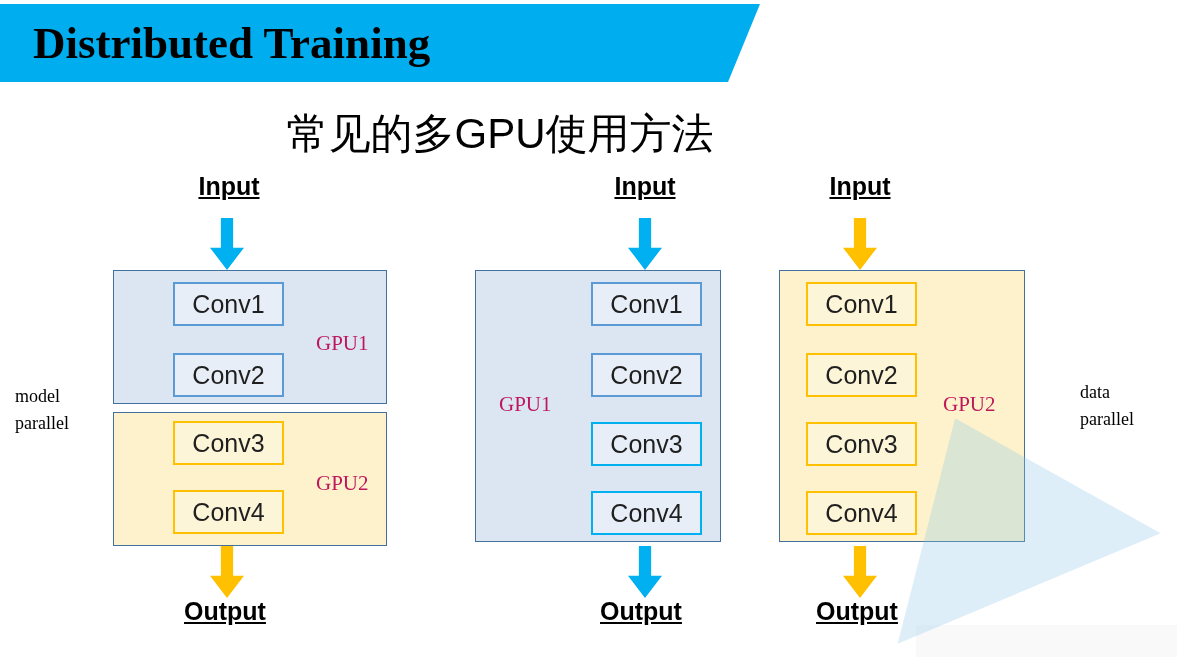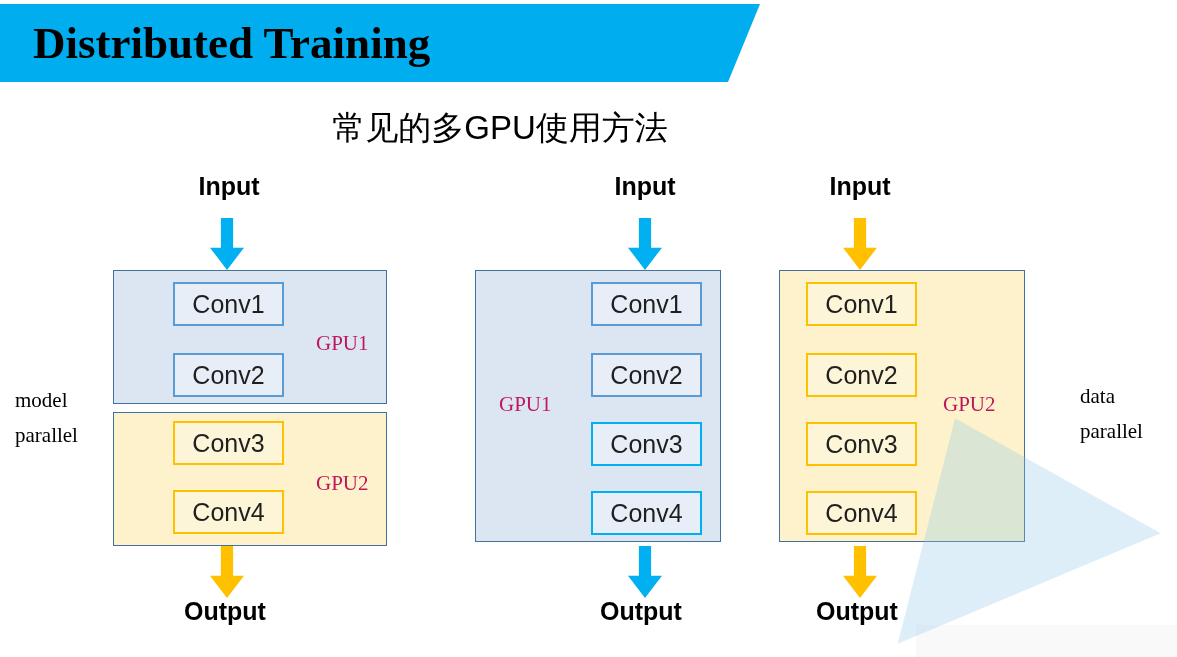--- a/index.html
+++ b/index.html
@@ -12,21 +12,21 @@
     position:absolute; left:0; top:4px; width:760px; height:78px;
     background:var(--banner,#00aeef);
     clip-path:polygon(0 0,100% 0,calc(100% - 32px) 100%,0 100%);
   }
   .banner-title {
     font-family:"Liberation Serif","DejaVu Serif",serif; font-weight:bold;
     font-size:45px; color:#000; line-height:78px; padding-left:33px; white-space:nowrap;
   }
   .subtitle {
     position:absolute; left:240px; top:106px; width:520px; text-align:center;
-    font-size:33px; color:#000;
+    font-size:42px; color:#000;
   }
   
   .gpu-box { position:absolute; border:1.6px solid var(--outline,#41719c); box-sizing:border-box; }
   .gpu-blue   { background:var(--bluefill,#dce6f2); }
   .gpu-yellow { background:var(--yellowfill,#fdf2cc); }
   .conv {
     position:absolute; width:111px; height:44px; box-sizing:border-box;
     border:2px solid #888; display:flex; align-items:center; justify-content:center;
     font-size:25px; color:#1f1f1f;
   }
@@ -37,39 +37,39 @@
     position:absolute; font-family:"Liberation Serif","DejaVu Serif",serif;
     font-size:21px; color:#be185d; white-space:nowrap;
   }
   
   .flow-label {
     position:absolute; width:140px; text-align:center;
     font-weight:bold; font-size:25px; color:#000;
   }
   .side-label {
     position:absolute; font-family:"Liberation Serif","DejaVu Serif",serif;
-    font-size:21px; color:#000; line-height:35px;
+    font-size:18px; color:#000; line-height:27px;
   }
   .arrow {
     position:absolute; width:34px; height:52px;
     clip-path:polygon(32% 0,68% 0,68% 57%,100% 57%,50% 100%,0 57%,32% 57%);
   }
   .arrow-blue { background:var(--cyan,#00b0f0); }
   .arrow-gold { background:var(--gold,#ffc000); }
   
   .deco-triangle {
     position:absolute; left:895px; top:416px; width:267px; height:230px;
     clip-path:polygon(22.5% 1%,99.5% 51%,1% 99%);
     background:rgba(141,199,233,0.30); z-index:3;
   }
   .deco-band {
     position:absolute; left:916px; top:625px; width:261px; height:32px;
     background:rgba(128,128,128,0.05); z-index:1;
   }
-  .z2 { z-index:2;padding-left:25px; } .z4 { z-index:4; }
+  .z2 { z-index:2;padding-left:25px; } .z4 { z-index:4;text-decoration:underline; }
 </style>
 </head>
 <body>
 
 <div class="stage">
 
   <div class="banner">
     <div class="banner-title">Distributed Training</div>
   </div>
 

